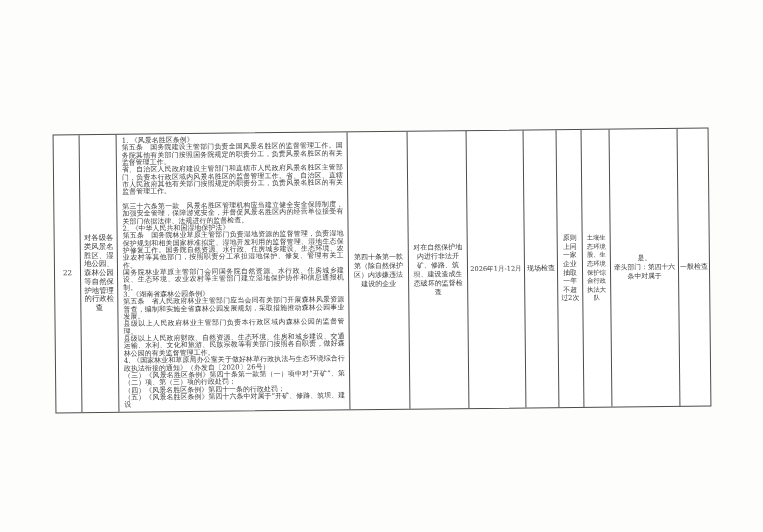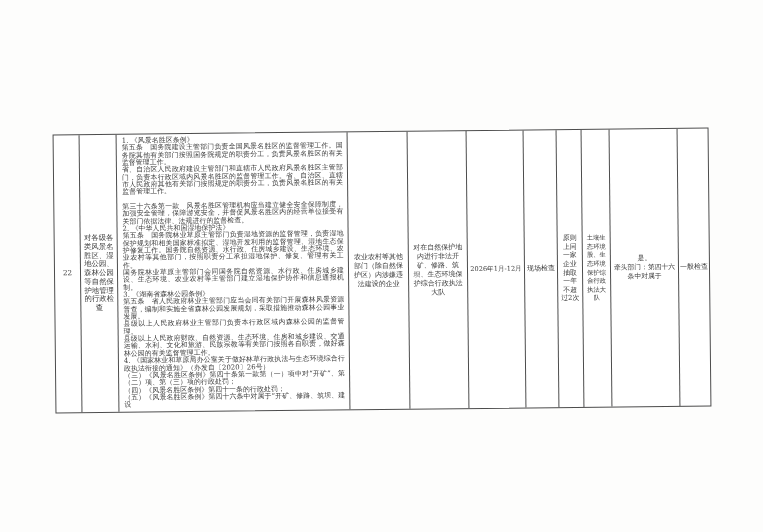--- a/index.html
+++ b/index.html
@@ -85,25 +85,25 @@
         <p>第五条　省人民政府林业主管部门应当会同有关部门开展森林风景资源普查，编制和实施全省森林公园发展规划，采取措施推动森林公园事业发展。</p>
         <p>县级以上人民政府林业主管部门负责本行政区域内森林公园的监督管理。</p>
         <p>县级以上人民政府财政、自然资源、生态环境、住房和城乡建设、交通运输、水利、文化和旅游、民族宗教等有关部门按照各自职责，做好森林公园的有关监督管理工作。</p>
         <p>4. 《国家林业和草原局办公室关于做好林草行政执法与生态环境综合行政执法衔接的通知》（办发自〔2020〕26号）</p>
         <p>（三）《风景名胜区条例》第四十条第一款第（一）项中对“开矿”、第（二）项、第（三）项的行政处罚；</p>
         <p>（四）《风景名胜区条例》第四十一条的行政处罚；</p>
         <p>（五）《风景名胜区条例》第四十六条中对属于“开矿、修路、筑坝、建设</p>
       </div>
 
     <div class="cell target-cell">
-      <span>农业农村等其他部门（除自然保护区）内涉嫌违法建设的企业</span>
+      <span>第四十条第一款第（除自然保护区）内涉嫌违法建设的企业</span>
     </div>
 
     <div class="cell content-cell">
-      <span>对在自然保护地内进行非法开矿、修路、筑坝、生态环境保护综合行政执法大队</span>
+      <span>对在自然保护地内进行非法开矿、修路、筑坝、建设造成生态破坏的监督检查</span>
     </div>
 
     <div class="cell time-cell">
       <span>2026年1月-12月</span>
     </div>
 
     <div class="cell method-cell">
       <span>现场检查</span>
     </div>
 

